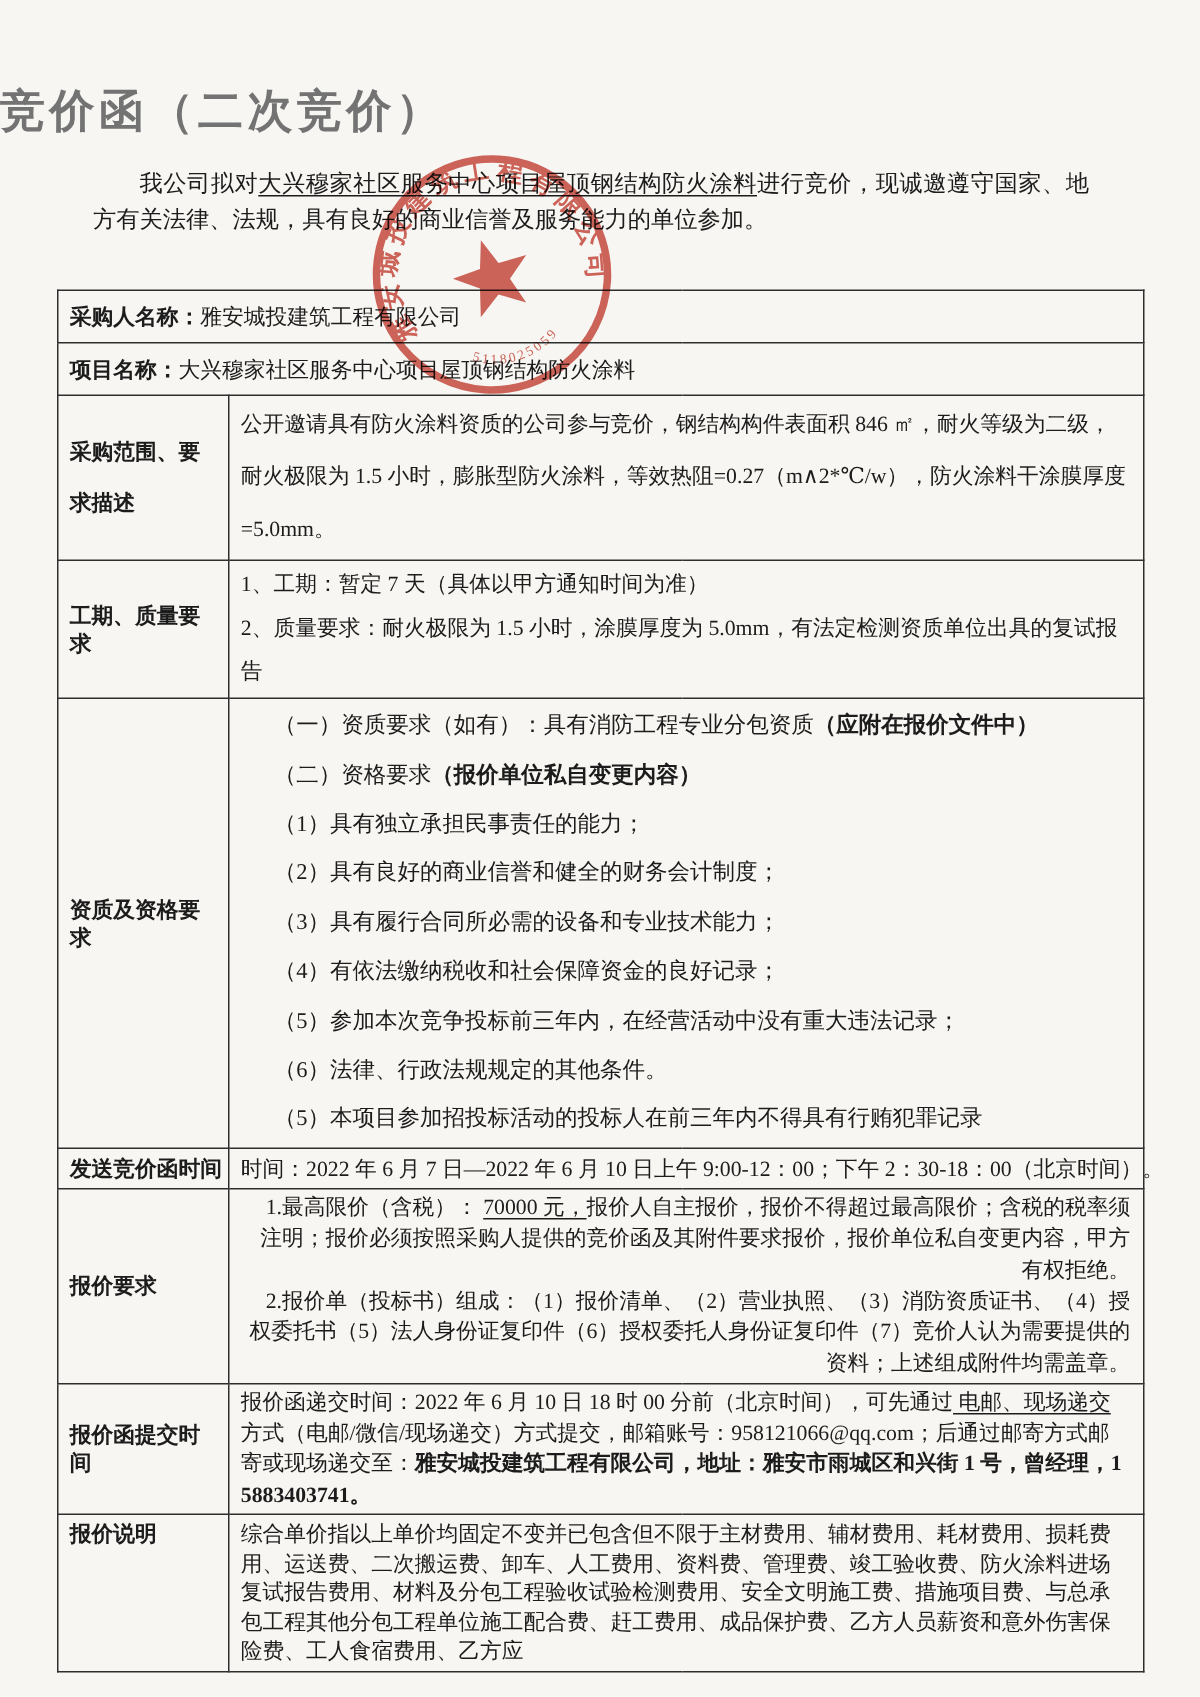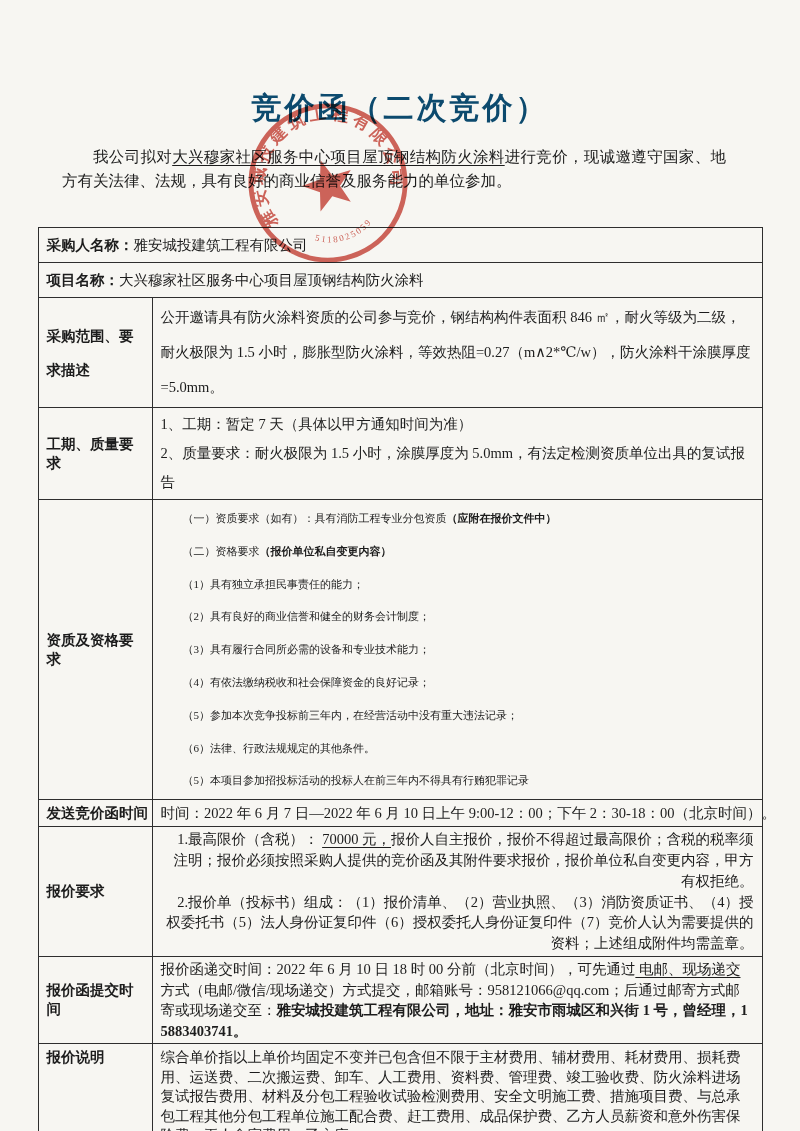--- a/index.html
+++ b/index.html
@@ -7,25 +7,25 @@
     width: 800px; height: 1131px;
     background: #f7f6f2;
     font-family: "Liberation Serif", "DejaVu Serif", serif;
     color: #1c1c1c;
     position: relative;
     overflow: hidden;
   }
   .page { position: relative; width: 800px; height: 1131px; }
 
   h1.doc-title {
-    margin: 0; padding-top: 88px;
-    text-align: center;
+    margin: 0; padding-top: 54px;
+    text-align: left;
     font-size: 30px; font-weight: bold;
     letter-spacing: 3px;
-    color: #0c4a6e;
+    color: #737373;
   }
   .intro {
     margin: 16px 74px 0 62px;
     font-size: 15.5px;
     line-height: 24px;
     text-align: justify;
     text-indent: 2em;
   }
   .u-line { text-decoration: underline; text-underline-offset: 3px; }
 
@@ -45,21 +45,21 @@
   }
   .lbl { font-weight: bold; }
   .cell-label { font-weight: bold; font-size: 14.5px; }
   .one-line { white-space: nowrap; font-size: 13.8px; letter-spacing: 0; }
 
   .scope-text { line-height: 35px; }
   .scope-label { line-height: 34px; }
   .sched-line { line-height: 29px; }
 
   .qual-cell { padding-left: 30px !important; }
-  .qual-line { line-height: 32.8px; font-size: 11px; }
+  .qual-line { line-height: 32.8px; font-size: 15px; }
 
   .quote-req p { margin: 0; text-indent: 1em; line-height: 20.8px; text-align: right; }
   .submit-cell { line-height: 20.6px; margin-left: 36px; }
   .note-cell { line-height: 19.5px; vertical-align: top !important; padding-top: 4px !important; }
 
   .stamp {
     position: absolute;
     left: 243px; top: 98px;
     width: 170px; height: 170px;
     color: #c9453a;

